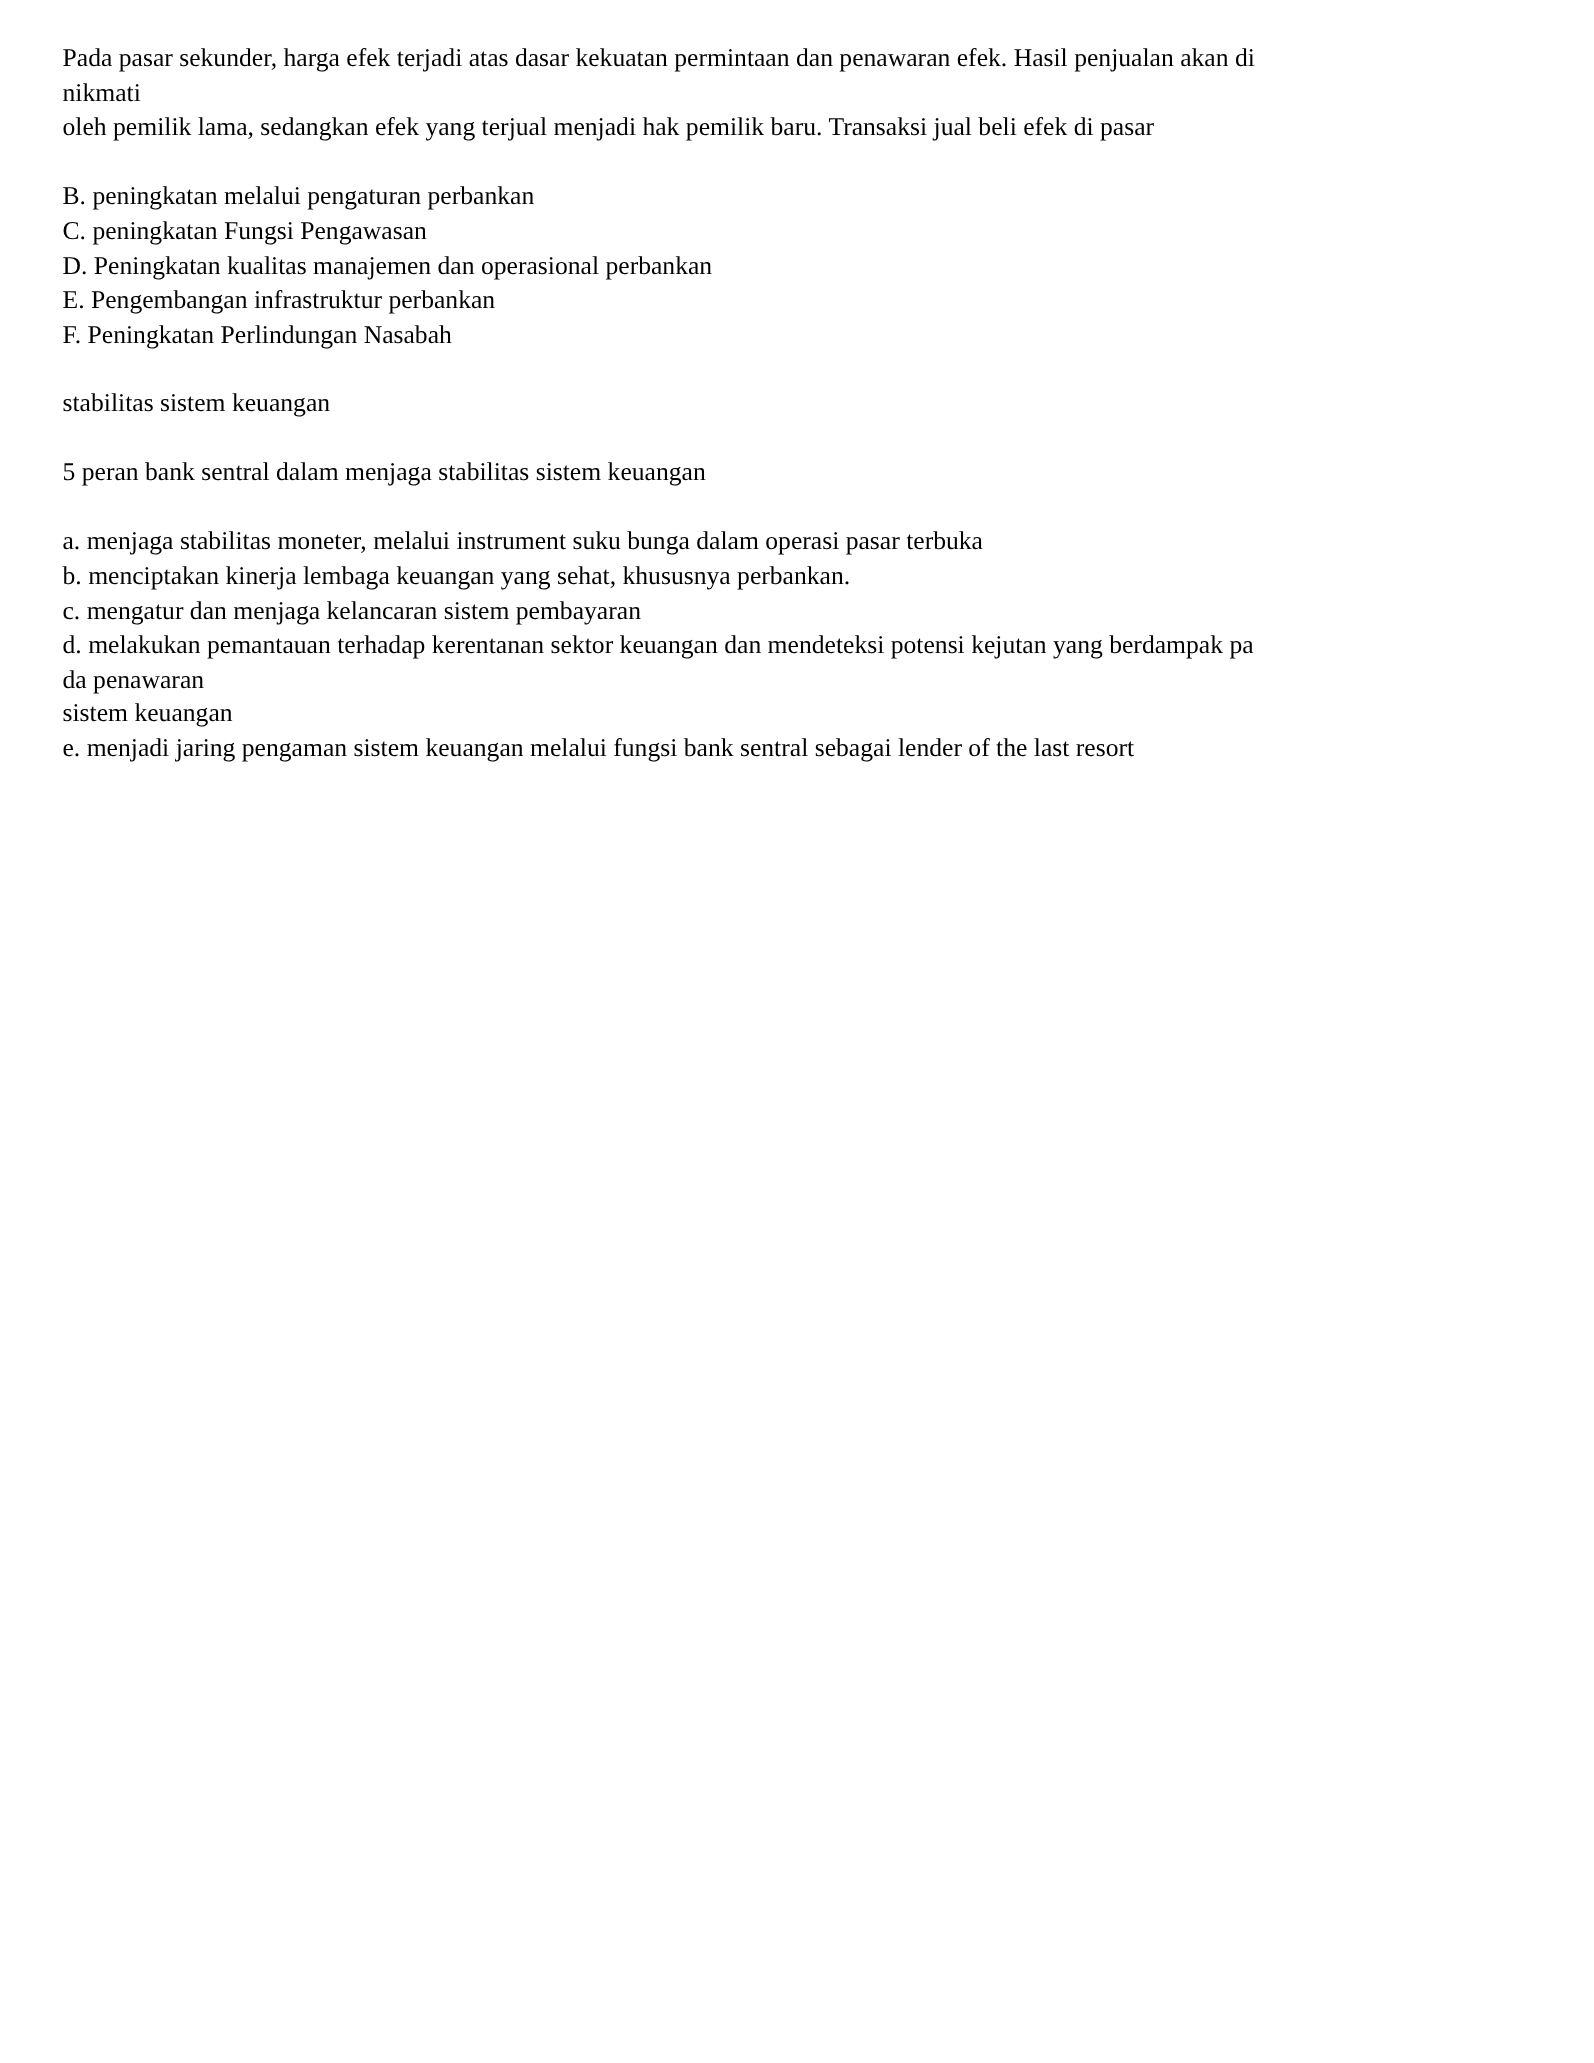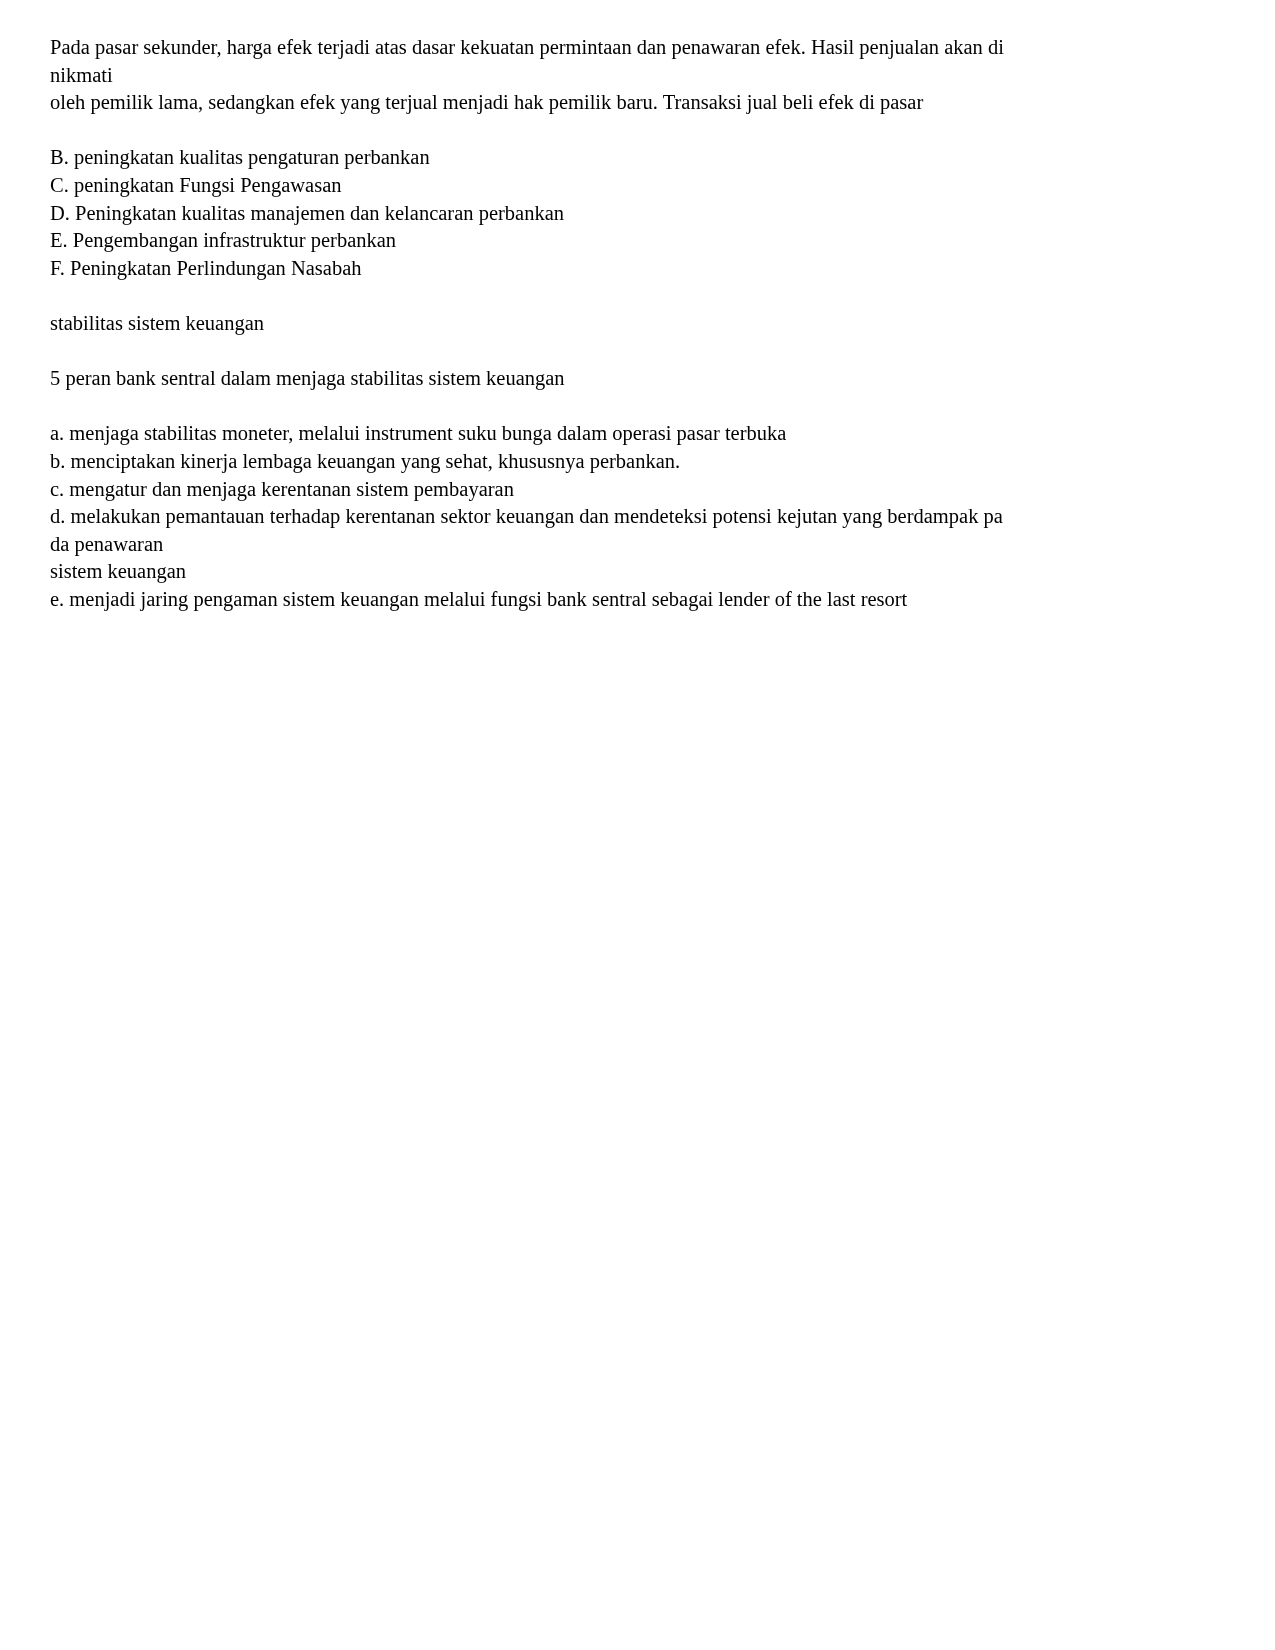--- a/index.html
+++ b/index.html
@@ -47,23 +47,23 @@
 
     <div class="para">
       <span class="line">Pada pasar sekunder, harga efek terjadi atas dasar kekuatan permintaan dan penawaran efek. Hasil penjualan akan di</span>
       <span class="line">nikmati</span>
       <span class="line">oleh pemilik lama, sedangkan efek yang terjual menjadi hak pemilik baru. Transaksi jual beli efek di pasar</span>
     </div>
 
     <div class="gap-para"></div>
 
     <div class="para">
-      <span class="line">B. peningkatan kualitas pengaturan perbankan</span>
+      <span class="line">B. peningkatan melalui pengaturan perbankan</span>
       <span class="line">C. peningkatan Fungsi Pengawasan</span>
-      <span class="line">D. Peningkatan kualitas manajemen dan kelancaran perbankan</span>
+      <span class="line">D. Peningkatan kualitas manajemen dan operasional perbankan</span>
       <span class="line">E. Pengembangan infrastruktur perbankan</span>
       <span class="line">F. Peningkatan Perlindungan Nasabah</span>
     </div>
 
     <div class="gap-para"></div>
 
     <div class="para">
       <span class="line">stabilitas sistem keuangan</span>
     </div>
 
@@ -71,21 +71,21 @@
 
     <div class="para">
       <span class="line">5 peran bank sentral dalam menjaga stabilitas sistem keuangan</span>
     </div>
 
     <div class="gap-para"></div>
 
     <div class="para">
       <span class="line">a. menjaga stabilitas moneter, melalui instrument suku bunga dalam operasi pasar terbuka</span>
       <span class="line">b. menciptakan kinerja lembaga keuangan yang sehat, khususnya perbankan.</span>
-      <span class="line">c. mengatur dan menjaga kerentanan sistem pembayaran</span>
+      <span class="line">c. mengatur dan menjaga kelancaran sistem pembayaran</span>
       <span class="line">d. melakukan pemantauan terhadap kerentanan sektor keuangan dan mendeteksi potensi kejutan yang berdampak pa</span>
       <span class="line">da penawaran</span>
       <span class="line">sistem keuangan</span>
       <span class="line">e. menjadi jaring pengaman sistem keuangan melalui fungsi bank sentral sebagai lender of the last resort</span>
     </div>
 
   </div>
 </div>
 
 </body></html>

